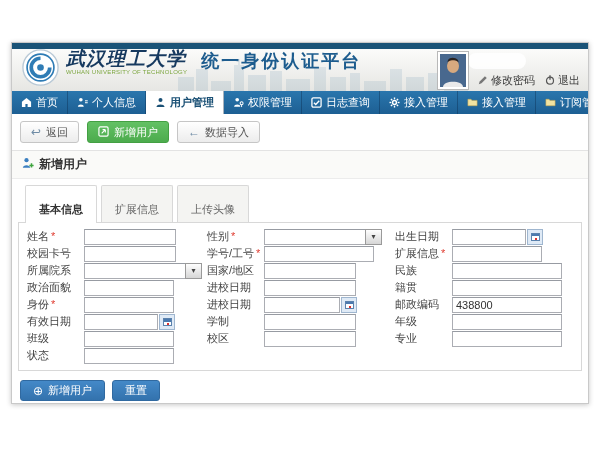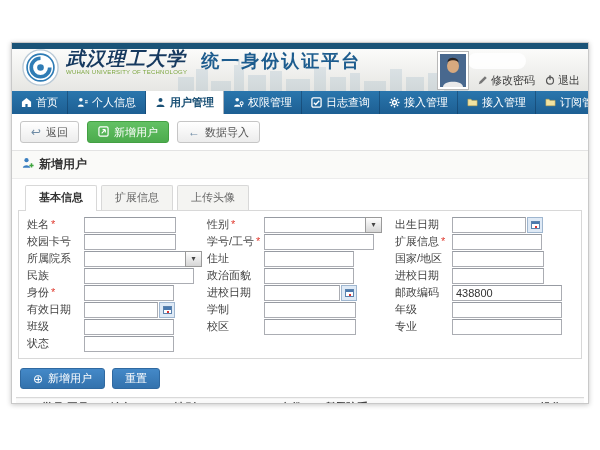--- a/index.html
+++ b/index.html
@@ -35,21 +35,21 @@
   .tbtn{height:22px;padding:0 10px;font-size:11px;border-radius:3px;border:1px solid #c6c6c6;
     background:linear-gradient(#fff,#ececec);color:#555;display:flex;align-items:center;gap:5px;cursor:pointer;
     font-family:inherit;}
   .tbtn .tico{color:#6f8ca6;font-size:12px;line-height:1;}
   .tbtn.green{background:linear-gradient(#63c164,#4cab4d);border-color:#43a043;color:#fff;}
   
   .sec{padding:5px 10px;background:#fafaf8;border-bottom:1px solid #ececec;display:flex;
     align-items:center;gap:5px;font-size:12px;font-weight:bold;color:#333;flex:none;}
   
   .tabs{padding:6px 0 0 13px;display:flex;gap:4px;flex:none;position:relative;z-index:2;}
-  .ftab{font-size:11px;padding:4px 13px 5px;border:1px solid #d8d8d8;border-bottom:none;
+  .ftab{font-size:11px;padding:16px 13px 5px;border:1px solid #d8d8d8;border-bottom:none;
     background:#f4f4f2;color:#666;border-radius:2px 2px 0 0;cursor:pointer;white-space:nowrap;}
   .ftab.active{background:#fff;font-weight:bold;color:#333;margin-bottom:-1px;padding-bottom:6px;}
   
   .panel{margin:0 6px;border:1px solid #d8d8d8;background:#fff;position:relative;z-index:1;
     padding:6px 6px 7px 8px;display:grid;grid-template-columns:180px 188px 1fr;row-gap:2px;flex:none;}
   .cell{display:flex;align-items:center;height:15px;}
   .lbl{width:57px;font-size:11px;color:#444;flex:none;white-space:nowrap;}
   .req{color:#e03b30;margin-left:2px;}
   .ctrl{display:flex;align-items:center;}
   .inp{height:16px;box-sizing:border-box;border:1px solid #abadb3;border-top-color:#979ba2;
@@ -318,46 +318,46 @@
         </div>
         <div class="cell c2">
           <span class="lbl"><span>所属院系</span><span class="req"></span></span>
           <span class="ctrl sel">
             <input class="inp" value="" style="">
             <button class="dd">
               <span>▾</span>
             </button>
           </span>
         </div>
-        <div class="cell c3">
-          <span class="lbl"><span>住址</span><span class="req"></span></span>
-          <span class="ctrl">
-            <input class="inp" value="" style="">
-          </span>
-        </div>
         <div class="cell c1">
           <span class="lbl"><span>国家/地区</span><span class="req"></span></span>
           <span class="ctrl">
             <input class="inp" value="" style="">
           </span>
         </div>
         <div class="cell c2">
           <span class="lbl"><span>民族</span><span class="req"></span></span>
           <span class="ctrl">
             <input class="inp" value="" style="">
           </span>
         </div>
         <div class="cell c3">
           <span class="lbl"><span>政治面貌</span><span class="req"></span></span>
           <span class="ctrl">
             <input class="inp" value="" style="">
           </span>
         </div>
         <div class="cell c1">
           <span class="lbl"><span>进校日期</span><span class="req"></span></span>
+          <span class="ctrl">
+            <input class="inp" value="" style="">
+          </span>
+        </div>
+        <div class="cell c2">
+          <span class="lbl"><span>籍贯</span><span class="req"></span></span>
           <span class="ctrl">
             <input class="inp" value="" style="">
           </span>
         </div>
         <div class="cell c3">
           <span class="lbl"><span>身份</span><span class="req">*</span></span>
           <span class="ctrl">
             <input class="inp" value="" style="">
           </span>
         </div>

